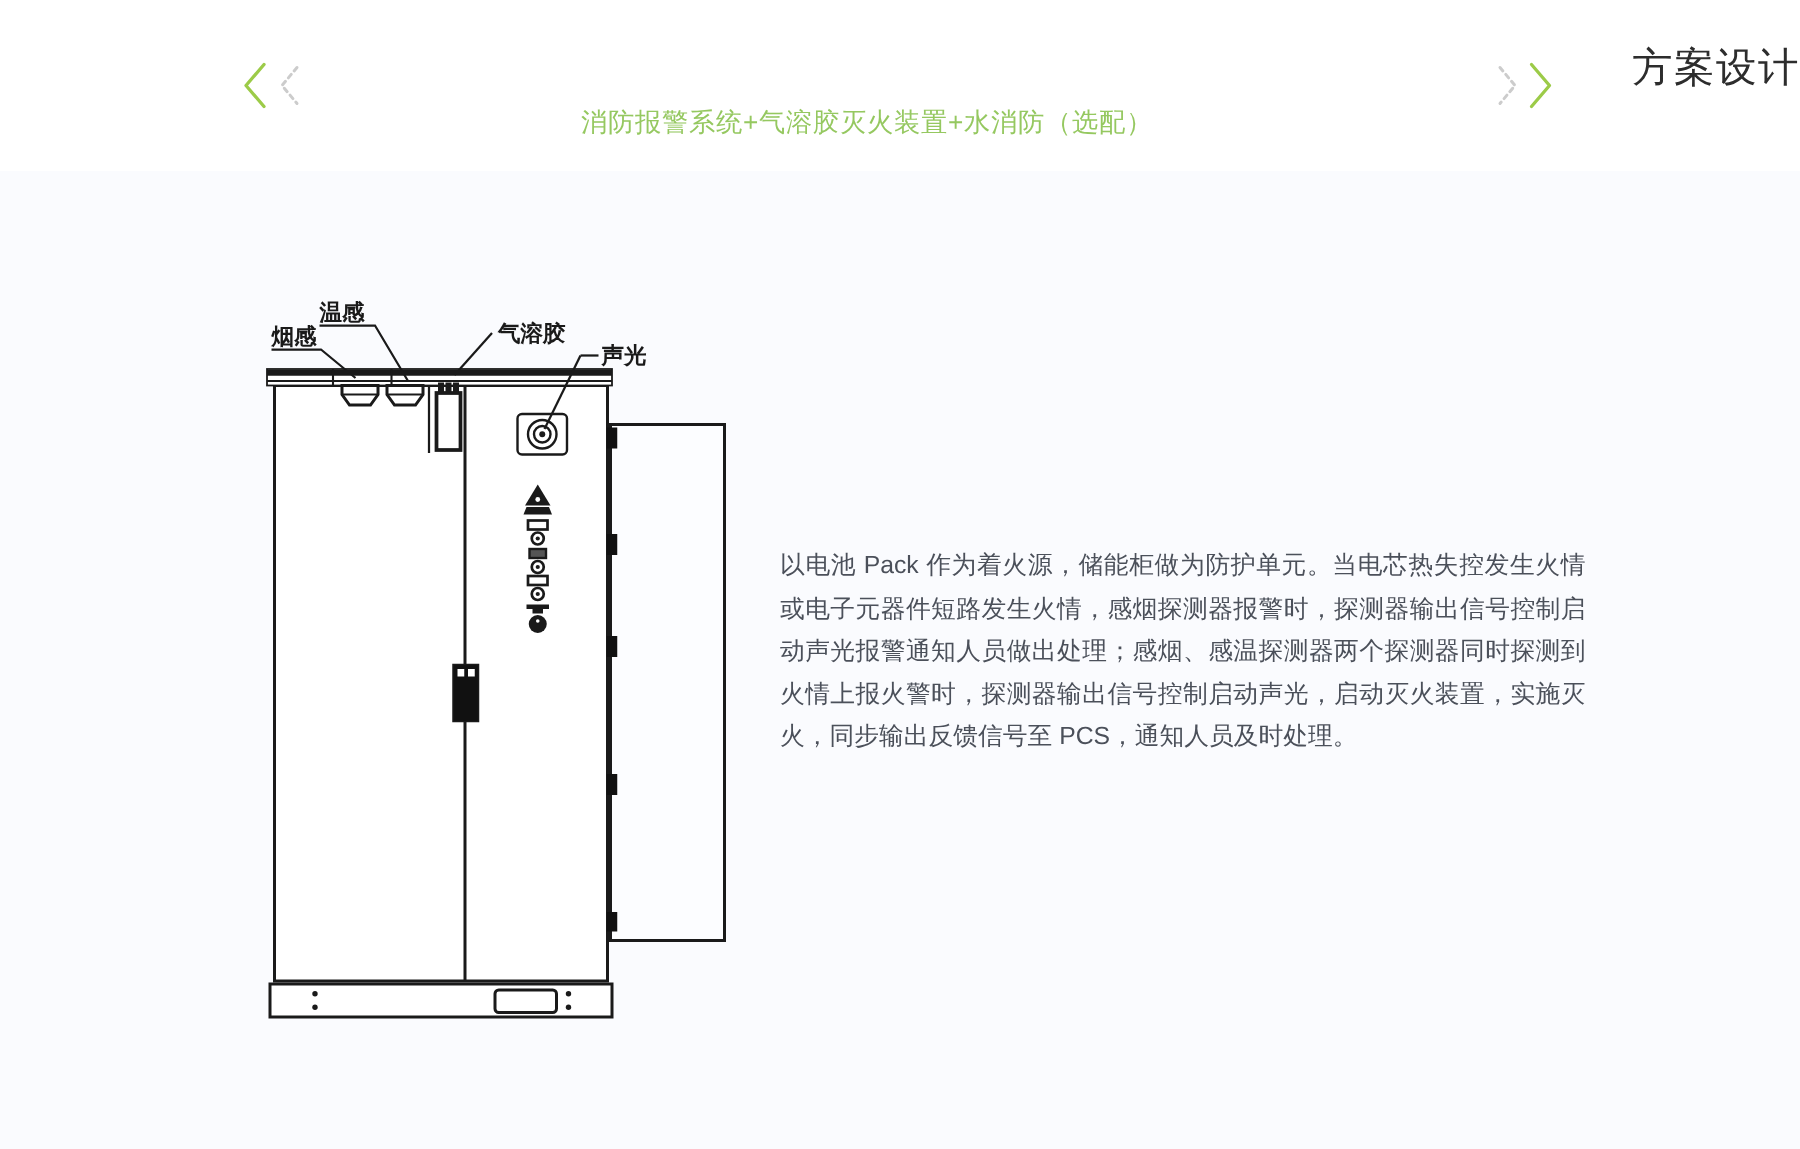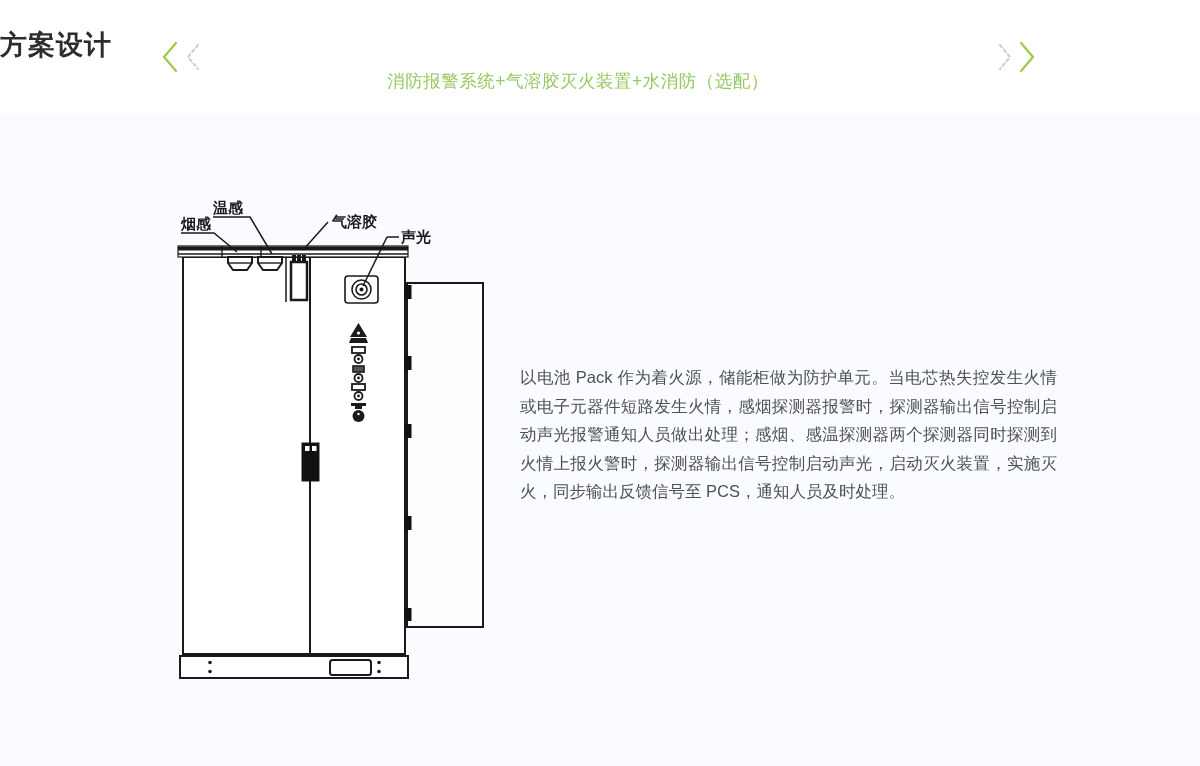--- a/index.html
+++ b/index.html
@@ -7,22 +7,22 @@
     width:1200px;height:766px;position:relative;overflow:hidden;
     background:#ffffff;
     font-family:"Liberation Sans","DejaVu Sans",sans-serif;
   }
   .main-bg{
     position:absolute;left:0;top:114px;width:1200px;height:652px;
     background:#fafbfe;
   }
   .header{position:absolute;left:0;top:0;width:1200px;height:114px;background:#ffffff;}
   .page-title{
-    position:absolute;left:0;top:27px;width:1200px;text-align:left;
-    font-size:27px;font-weight:bold;color:#2d2d2d;letter-spacing:1px;margin:0;
+    position:absolute;left:0;top:27px;width:1200px;text-align:right;
+    font-size:27px;font-weight:normal;color:#2d2d2d;letter-spacing:1px;margin:0;
   }
   .page-subtitle{
     position:absolute;left:0;top:69px;width:1156px;text-align:center;
     font-size:17.5px;color:#95c860;letter-spacing:0.5px;
   }
   .nav-arrows{position:absolute;top:38px;width:70px;height:40px;cursor:pointer;}
   .nav-arrows.left{left:158px;}
   .nav-arrows.right{left:985px;}
   .diagram-wrap{position:absolute;left:160px;top:180px;width:340px;height:520px;}
   .body-paragraph{

